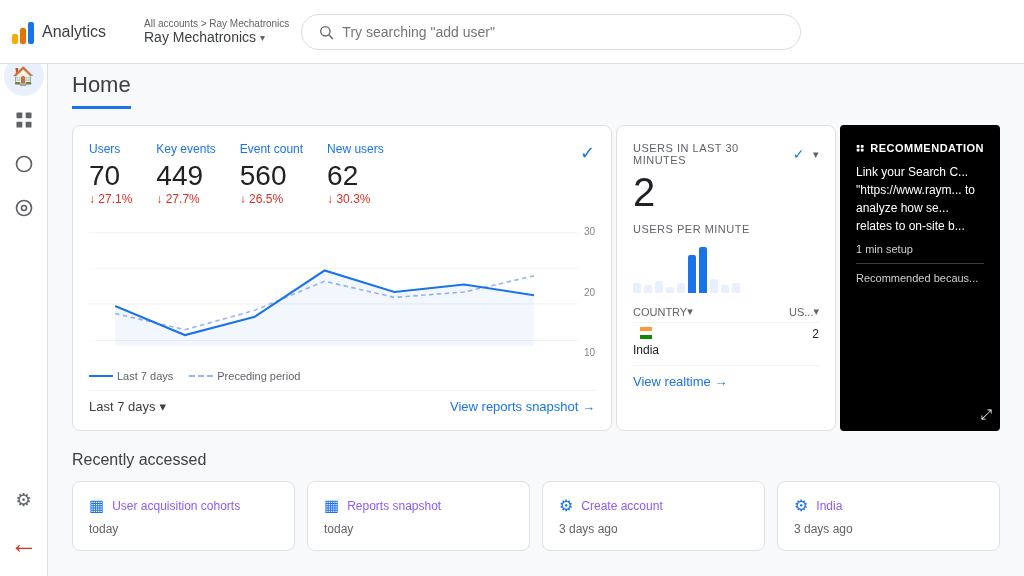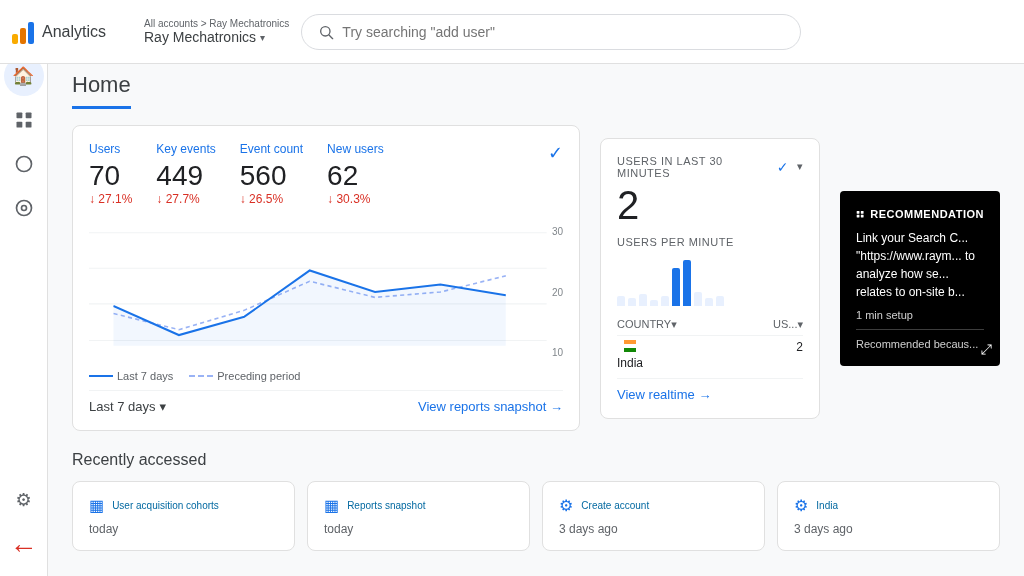--- a/index.html
+++ b/index.html
@@ -51,21 +51,21 @@
 
     
     .main-content {
       margin-top: 48px; margin-left: 48px;
       flex: 1; overflow-y: auto; padding: 24px;
       background: #f8f9fa;
     }
 
     .page-title { font-size: 22px; font-weight: 400; color: #3c4043; margin-bottom: 16px; border-bottom: 3px solid #1a73e8; display: inline-block; padding-bottom: 8px; }
 
-    .content-grid { display: flex; gap: 20px; align-items: center; }
+    .content-grid { display: flex; gap: 4px; }
 
     
     .stats-card {
       background: #fff; border-radius: 8px; border: 1px solid #e0e0e0;
       padding: 16px; flex: 1;
     }
     .stats-row { display: flex; gap: 24px; margin-bottom: 16px; }
     .stat-item { display: flex; flex-direction: column; }
     .stat-label { font-size: 12px; color: #1a73e8; font-weight: 500; margin-bottom: 4px; }
     .stat-value { font-size: 28px; font-weight: 400; color: #202124; }
@@ -118,21 +118,21 @@
 
     
     .section-title { font-size: 16px; font-weight: 500; color: #3c4043; margin: 20px 0 12px; }
     .cards-row { display: flex; gap: 12px; flex-wrap: wrap; }
     .access-card {
       background: #fff; border-radius: 8px; border: 1px solid #e0e0e0;
       padding: 14px 16px; min-width: 180px; cursor: pointer; flex: 1;
     }
     .access-card-header { display: flex; align-items: center; gap: 8px; margin-bottom: 6px; }
     .access-icon { color: #1a73e8; font-size: 16px; }
-    .access-name { color: #0369a1; font-size: 10px; font-weight: 500; }
+    .access-name { color: #8b5cf6; font-size: 12px; font-weight: 500; }
     .access-time { font-size: 12px; color: #5f6368; }
 
     
     .red-arrow { color: #d93025; font-size: 28px; display: flex; align-items: center; }
 
     
     .y-labels {
       position: absolute; right: 0; top: 0; bottom: 0;
       display: flex; flex-direction: column; justify-content: space-between;
       font-size: 10px; color: #80868b; padding: 4px 0;

